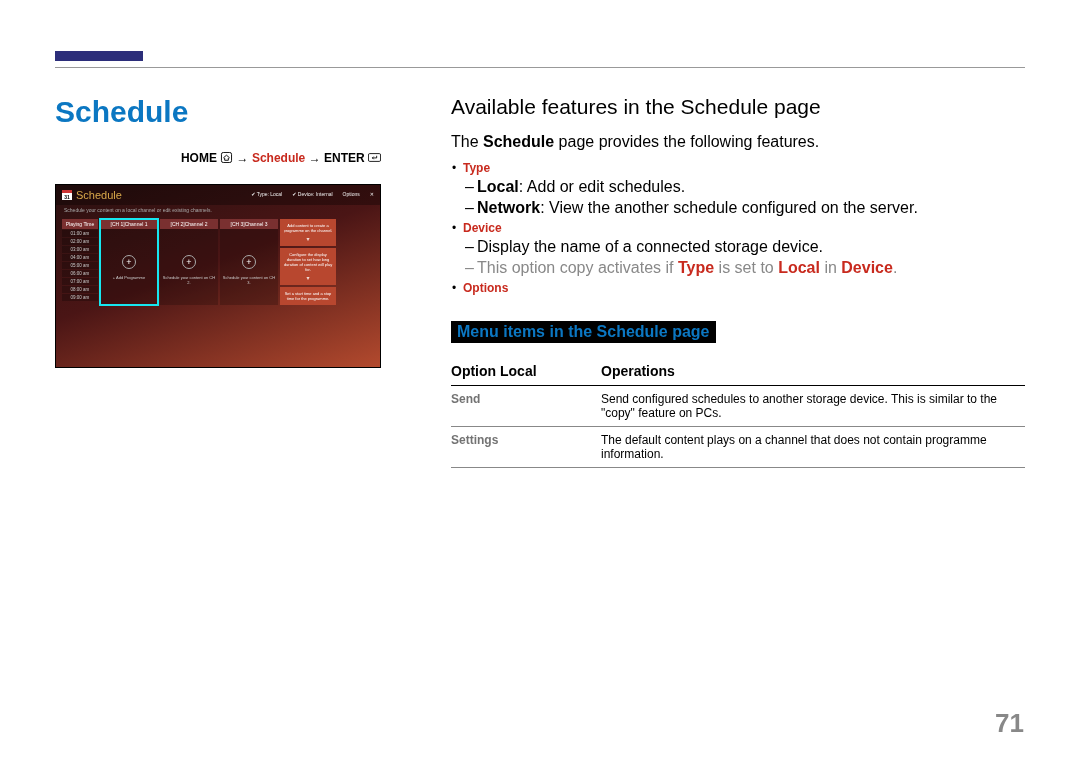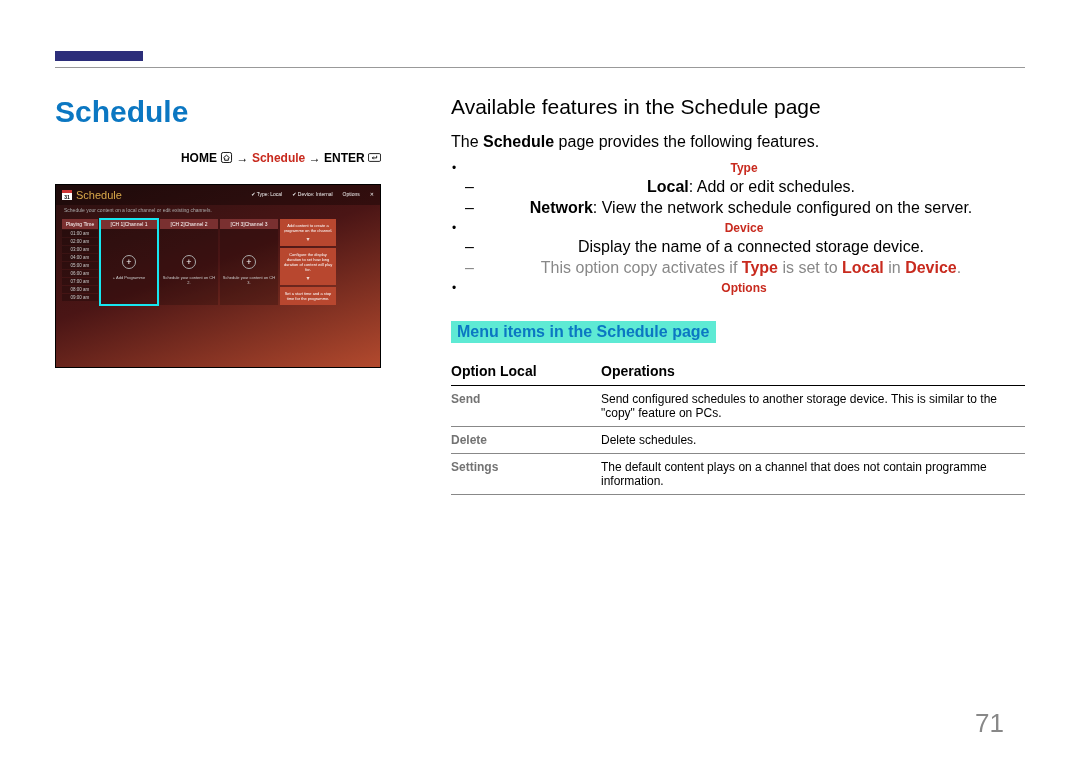--- a/index.html
+++ b/index.html
@@ -32,39 +32,39 @@
   .shot-ch.sel { outline: 2px solid #17e7f0; outline-offset:-1px; }
   .shot-side { width:56px; display:flex; flex-direction:column; gap:2px; }
   .shot-tip { background:#b8472f; color:#fff; font-size:4px; padding:4px 3px; text-align:center; position:relative; }
   .shot-tip::before { content:""; position:absolute; left:-4px; top:50%; transform:translateY(-50%); border:4px solid transparent; border-right-color:#b8472f; }
   .shot-tip .tiny-down { font-size:6px; display:block; margin-top:2px; opacity:0.8; }
 
   .h2 { font-size: 21px; font-weight: 400; margin-bottom: 14px; }
   .intro { font-size: 16px; margin-bottom: 10px; }
   .intro .bold { font-weight:700; }
   .feature-list { font-size: 12px; padding-left: 12px; }
-  .feature-list > li { list-style: none; position: relative; margin-bottom: 4px; text-align: center; }
+  .feature-list > li { list-style: none; position: relative; margin-bottom: 4px; }
   .feature-list > li::before { content:"•"; position:absolute; left:-11px; color:#000; }
   .feature-list > li > .fname { color:#c82a1e; font-weight:700; }
   .sublist { padding-left: 14px; margin-top:3px; }
   .sublist > li { list-style:none; position:relative; font-size:16px; margin-bottom:3px; }
   .sublist > li::before { content:"–"; position:absolute; left:-12px; }
   .sublist .bold { font-weight:700; }
   .sublist .red { color:#c82a1e; font-weight:700; }
   .sublist .gray { color:#888; }
 
-  .h3 { background:#5eead4; display:inline-block; color:#0b77c2; font-weight:700; font-size:16px; padding:2px 6px; margin-top:22px; margin-bottom:14px; }
+  .h3 { background:#000000; display:inline-block; color:#0b77c2; font-weight:700; font-size:16px; padding:2px 6px; margin-top:22px; margin-bottom:14px; }
   .table { width: 100%; font-size:12px; border-collapse:collapse; }
   .table th { text-align:left; font-weight:700; font-size:14px; padding:6px 0; }
   .table thead tr { border-bottom:1.5px solid #000; }
   .table td { padding:6px 4px 6px 0; vertical-align:top; }
   .table tbody tr { border-bottom:1px solid #888; }
   .table td.op { color:#737373; font-weight:700; width:150px; }
 
-  .pagenum { position:absolute; right:76px; bottom:24px; font-size:26px; color:#888; font-weight:400; }
+  .pagenum { position:absolute; right:56px; bottom:24px; font-size:26px; color:#888; font-weight:700; }
 </style>
 </head>
 <body>
 <div class="page">
 
 <div class="topline"></div>
 <div class="toprule"></div>
 
 <div class="columns">
   <div class="leftcol">
@@ -143,21 +143,21 @@
   <div class="rightcol">
     <div class="h2">Available features in the Schedule page</div>
     <p class="intro">
       <span>The </span><span class="bold">Schedule</span><span> page provides the following features.</span>
     </p>
     <ul class="feature-list">
       <li>
         <span class="fname">Type</span>
         <ul class="sublist">
           <li><span class="bold">Local</span><span>: Add or edit schedules.</span></li>
-          <li><span class="bold">Network</span><span>: View the network schedule configured on the server.</span></li>
+          <li><span class="bold">Network</span><span>: View the another schedule configured on the server.</span></li>
         </ul>
       </li>
       <li>
         <span class="fname">Device</span>
         <ul class="sublist">
           <li>Display the name of a connected storage device.</li>
           <li class="gray">
             <span>This option copy activates if </span><span class="red">Type</span><span> is set to </span><span class="red">Local</span><span> in </span><span class="red">Device</span><span>.</span>
           </li>
         </ul>
@@ -175,24 +175,20 @@
           <th>Option Local</th>
           <th>Operations</th>
         </tr>
       </thead>
       <tbody>
         <tr>
           <td class="op">Send</td>
           <td>Send configured schedules to another storage device. This is similar to the "copy" feature on PCs.</td>
         </tr>
         <tr>
-          <td class="op">Delete</td>
-          <td>Delete schedules.</td>
-        </tr>
-        <tr>
           <td class="op">Settings</td>
           <td>The default content plays on a channel that does not contain programme information.</td>
         </tr>
       </tbody>
     </table>
   </div>
 </div>
 
 <div class="pagenum">71</div>
 

